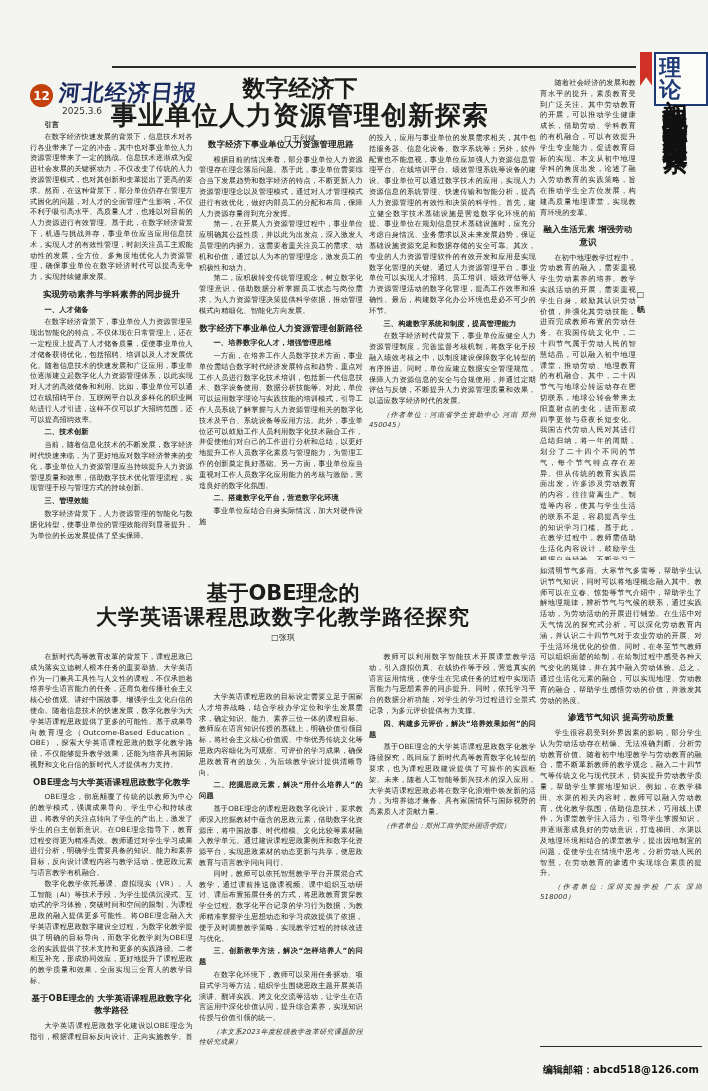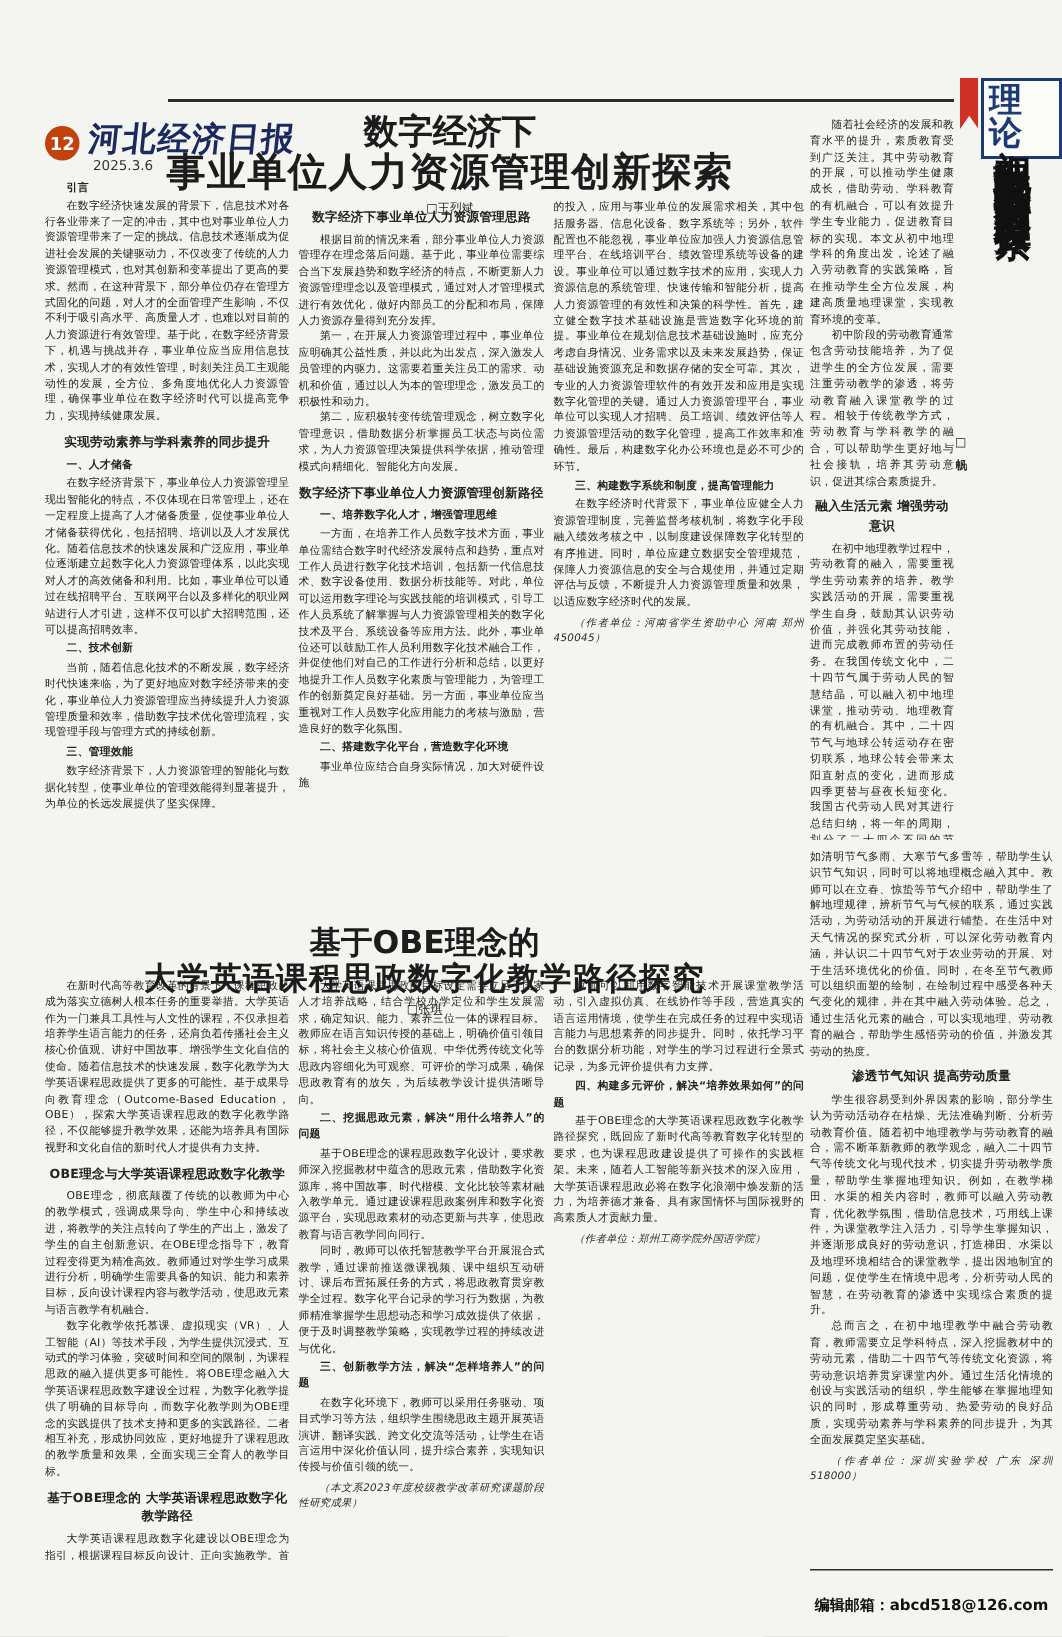--- a/index.html
+++ b/index.html
@@ -28,34 +28,34 @@
   .sec-label{
     border:2px solid #1d3a77;background:#fbfbf8;color:#1d3a77;
     font-size:22px;font-weight:bold;line-height:1;padding:3px 3px;letter-spacing:1px;
   }
   
   .a1-titlebox{position:absolute;left:100px;top:76px;width:400px;text-align:center;}
   .a1-t1{font-size:23px;font-weight:bold;line-height:1.05;}
   .a1-t2{font-size:26px;font-weight:bold;line-height:1.05;margin-top:2px;letter-spacing:1px;}
   .byline{font-size:8px;margin-top:4px;color:#222;}
   .a3-titlebox{position:absolute;left:28px;top:582px;width:510px;text-align:center;}
-  .a3-t1{font-size:21px;font-weight:bold;line-height:1.05;margin-top:35px;}
+  .a3-t1{font-size:21px;font-weight:bold;line-height:1.05;}
   .a3-t2{font-size:21px;font-weight:bold;line-height:1.05;margin-top:2px;letter-spacing:1px;}
   
   .col{
     position:absolute;overflow:hidden;font-size:7.2px;line-height:1.5;
     letter-spacing:.2px;color:#232323;
   }
   .a1c1{left:30px;top:120px;width:163px;height:424px;}
   .a1c2{left:199px;top:133px;width:164px;height:424px;}
   .a1c3{left:369px;top:133px;width:167px;height:424px;}
   .a2n {left:540px;top:78px;width:96px;height:482px;}
   .a2w {left:540px;top:566px;width:162px;height:470px;}
   .a3c1{left:30px;top:652px;width:163px;height:388px;}
-  .a3c2{left:199px;top:652px;width:164px;height:388px;}
+  .a3c2{left:199px;top:692px;width:164px;height:388px;}
   .a3c3{left:369px;top:652px;width:167px;height:388px;}
   .tx{text-align:justify;}
   .tx.p{text-indent:2em;}
   .tx.cont{text-indent:0;}
   .tx.h{font-weight:bold;text-align:center;font-size:8.4px;margin:5px 0 4px;text-indent:0;}
   .tx.sub{font-weight:bold;text-indent:2em;margin:2px 0;}
   .tx.label{font-weight:bold;text-indent:2em;margin-bottom:1px;}
   .tx.attr{font-style:italic;text-indent:2em;margin-top:3px;font-size:6.9px;color:#2a2a2a;}
   
   .a2-vtitlebox{
@@ -119,33 +119,31 @@
     </div>
   <div class="col a1c3">
       <div class="tx cont">的投入，应用与事业单位的发展需求相关，其中包括服务器、信息化设备、数字系统等；另外，软件配置也不能忽视，事业单位应加强人力资源信息管理平台、在线培训平台、绩效管理系统等设备的建设。事业单位可以通过数字技术的应用，实现人力资源信息的系统管理、快速传输和智能分析，提高人力资源管理的有效性和决策的科学性。首先，建立健全数字技术基础设施是营造数字化环境的前提。事业单位在规划信息技术基础设施时，应充分考虑自身情况、业务需求以及未来发展趋势，保证基础设施资源充足和数据存储的安全可靠。其次，专业的人力资源管理软件的有效开发和应用是实现数字化管理的关键。通过人力资源管理平台，事业单位可以实现人才招聘、员工培训、绩效评估等人力资源管理活动的数字化管理，提高工作效率和准确性。最后，构建数字化办公环境也是必不可少的环节。</div>
       <div class="tx sub">三、构建数字系统和制度，提高管理能力</div>
       <div class="tx p">在数字经济时代背景下，事业单位应健全人力资源管理制度，完善监督考核机制，将数字化手段融入绩效考核之中，以制度建设保障数字化转型的有序推进。同时，单位应建立数据安全管理规范，保障人力资源信息的安全与合规使用，并通过定期评估与反馈，不断提升人力资源管理质量和效果，以适应数字经济时代的发展。</div>
       <div class="tx attr">（作者单位：河南省学生资助中心 河南 郑州 450045）</div>
     </div>
 
   <div class="col a2n">
       <div class="tx p">随着社会经济的发展和教育水平的提升，素质教育受到广泛关注。其中劳动教育的开展，可以推动学生健康成长，借助劳动、学科教育的有机融合，可以有效提升学生专业能力，促进教育目标的实现。本文从初中地理学科的角度出发，论述了融入劳动教育的实践策略，旨在推动学生全方位发展，构建高质量地理课堂，实现教育环境的变革。</div>
-      <div class="tx p">初中阶段的劳动教育通常包含劳动技能培养，为了促进学生的全方位发展，需要注重劳动教学的渗透，将劳动教育融入课堂教学的过程。相较于传统教学方式，劳动教育与学科教学的融合，可以帮助学生更好地与社会接轨，培养其劳动意识，促进其综合素质提升。</div>
       <div class="tx h">融入生活元素 增强劳动意识</div>
       <div class="tx p">在初中地理教学过程中，劳动教育的融入，需要重视学生劳动素养的培养。教学实践活动的开展，需要重视学生自身，鼓励其认识劳动价值，并强化其劳动技能，进而完成教师布置的劳动任务。在我国传统文化中，二十四节气属于劳动人民的智慧结晶，可以融入初中地理课堂，推动劳动、地理教育的有机融合。其中，二十四节气与地球公转运动存在密切联系，地球公转会带来太阳直射点的变化，进而形成四季更替与昼夜长短变化。我国古代劳动人民对其进行总结归纳，将一年的周期，划分了二十四个不同的节气，每个节气特点存在差异。但从传统的教育实践层面出发，许多涉及劳动教育的内容，往往背离生产、制造等内容，使其与学生生活的联系不足，容易提高学生的知识学习门槛。基于此，在教学过程中，教师需借助生活化内容设计，鼓励学生根据自身经验，不断学习二十四节气的内容，切实提升劳动意识。</div>
     </div>
   <div class="a2-vtitlebox">
     <div class="a2-vtitle">初中地理教学融合劳动教育的路径探索</div>
   </div>
   <div class="a2-vbyline">□杨帆</div>
   <div class="col a2w">
       <div class="tx cont">如清明节气多雨、大寒节气多雪等，帮助学生认识节气知识，同时可以将地理概念融入其中。教师可以在立春、惊蛰等节气介绍中，帮助学生了解地理规律，辨析节气与气候的联系，通过实践活动，为劳动活动的开展进行铺垫。在生活中对天气情况的探究式分析，可以深化劳动教育内涵，并认识二十四节气对于农业劳动的开展、对于生活环境优化的价值。同时，在冬至节气教师可以组织面塑的绘制，在绘制过程中感受各种天气变化的规律，并在其中融入劳动体验。总之，通过生活化元素的融合，可以实现地理、劳动教育的融合，帮助学生感悟劳动的价值，并激发其劳动的热度。</div>
       <div class="tx h">渗透节气知识 提高劳动质量</div>
       <div class="tx p">学生很容易受到外界因素的影响，部分学生认为劳动活动存在枯燥、无法准确判断、分析劳动教育价值。随着初中地理教学与劳动教育的融合，需不断革新教师的教学观念，融入二十四节气等传统文化与现代技术，切实提升劳动教学质量，帮助学生掌握地理知识。例如，在教学梯田、水渠的相关内容时，教师可以融入劳动教育，优化教学氛围，借助信息技术，巧用线上课件，为课堂教学注入活力，引导学生掌握知识，并逐渐形成良好的劳动意识，打造梯田、水渠以及地理环境相结合的课堂教学，提出因地制宜的问题，促使学生在情境中思考，分析劳动人民的智慧，在劳动教育的渗透中实现综合素质的提升。</div>
-      <div class="tx p">总而言之，在初中地理教学中融合劳动教育，教师需要立足学科特点，深入挖掘教材中的劳动元素，借助二十四节气等传统文化资源，将劳动意识培养贯穿课堂内外。通过生活化情境的创设与实践活动的组织，学生能够在掌握地理知识的同时，形成尊重劳动、热爱劳动的良好品质，实现劳动素养与学科素养的同步提升，为其全面发展奠定坚实基础。</div>
       <div class="tx attr">（作者单位：深圳实验学校 广东 深圳 518000）</div>
     </div>
 
   <div class="a3-titlebox">
     <div class="a3-t1">基于OBE理念的</div>
     <div class="a3-t2">大学英语课程思政数字化教学路径探究</div>
     <div class="byline">□张琪</div>
   </div>
 
   <div class="col a3c1">

